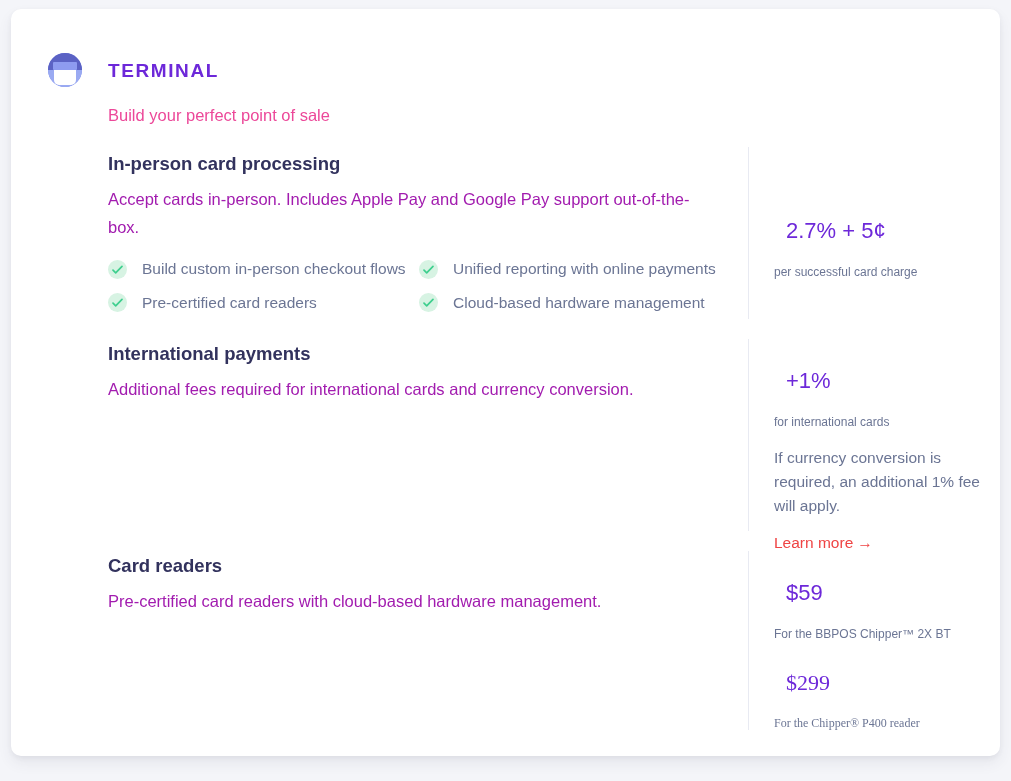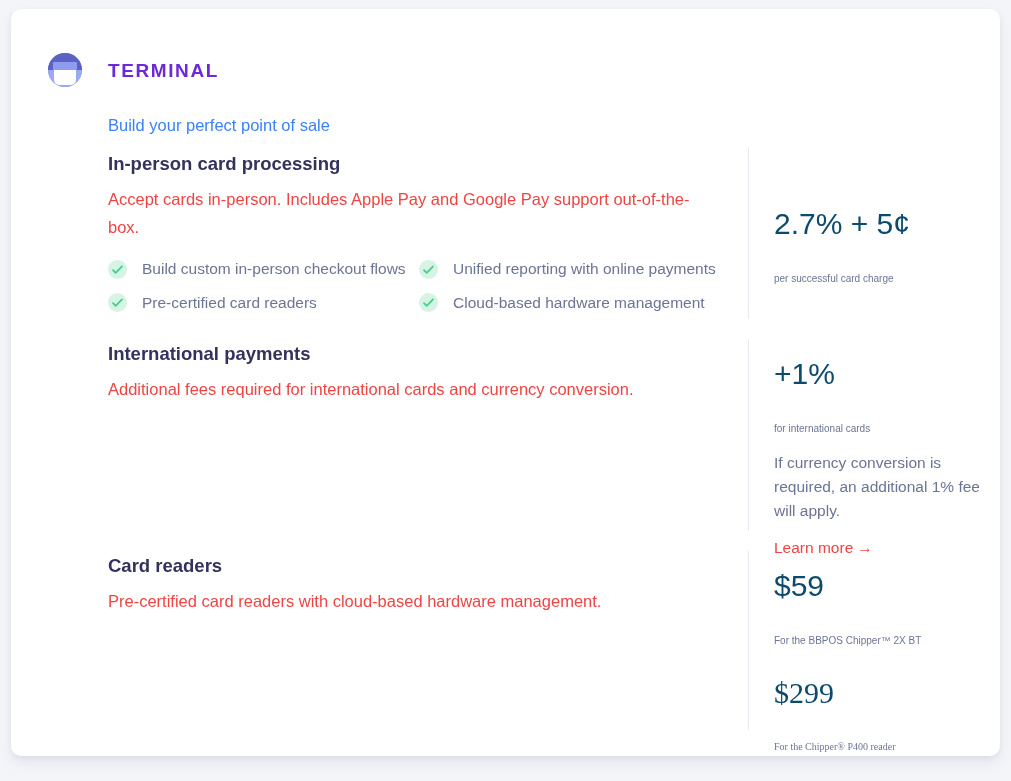--- a/index.html
+++ b/index.html
@@ -83,23 +83,23 @@
   .brand-title {
     margin-left: 26px;
     font-size: 19px;
     font-weight: bold;
     letter-spacing: 1.6px;
     color: #6d28d9;
     line-height: 1;
   }
   .brand-sub {
     margin-left: 60px;
-    margin-top: 24px;
+    margin-top: 14px;
     font-size: 16.5px;
-    color: #3b82f6;
+    color: #ec4899;
     line-height: 1.45;
   }
 
   
   .section {
     position: absolute;
     left: 97px;
   }
   .section-left {
     width: 610px;
@@ -107,21 +107,21 @@
   .sec-title {
     font-size: 18.5px;
     font-weight: bold;
     color: #32325d;
     line-height: 1.3;
     margin: 0;
   }
   .sec-desc {
     margin-top: 10px;
     font-size: 16.5px;
-    color: #ef4444;
+    color: #a21caf;
     line-height: 1.68;
   }
 
   
   .features {
     margin-top: 18px;
     display: grid;
     grid-template-columns: 311px 300px;
     row-gap: 13px;
   }
@@ -157,28 +157,28 @@
     background: #e8eaf2;
   }
 
   
   .price-col {
     position: absolute;
     left: 763px;
     width: 215px;
   }
   .price {
-    font-size: 30px;
-    color: #0c4a6e;
+    font-size: 22px;
+    color: #6d28d9;
     line-height: 1.25;
-    margin: 0;
+    margin: 12px;
   }
   .price-note {
-    margin-top: 28px;
-    font-size: 10px;
+    margin-top: 18px;
+    font-size: 12px;
     color: #6b7594;
     line-height: 1.5;
   }
   .price-extra {
     margin-top: 15px;
     font-size: 15.5px;
     color: #6b7594;
     line-height: 1.55;
   }
   .learn-link {

